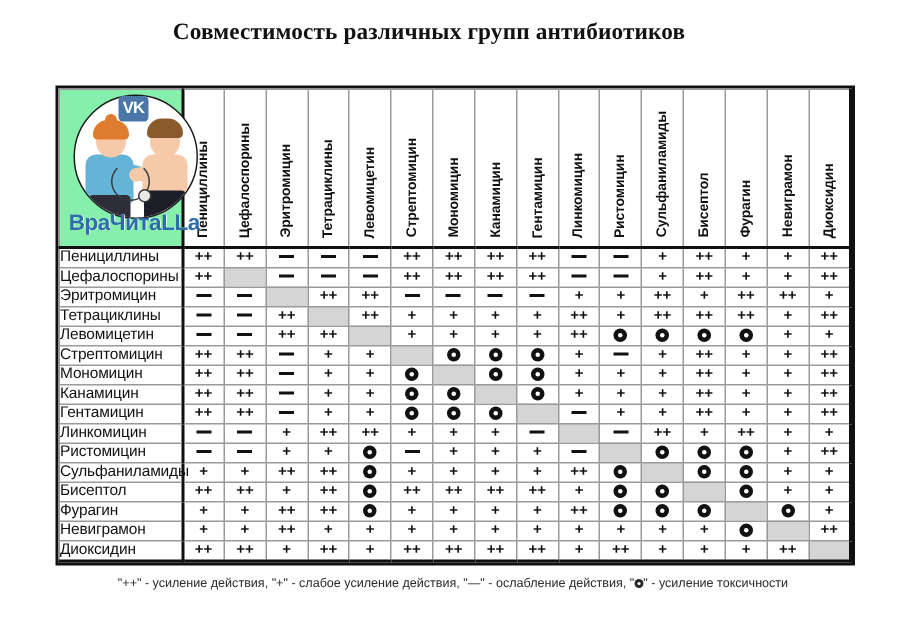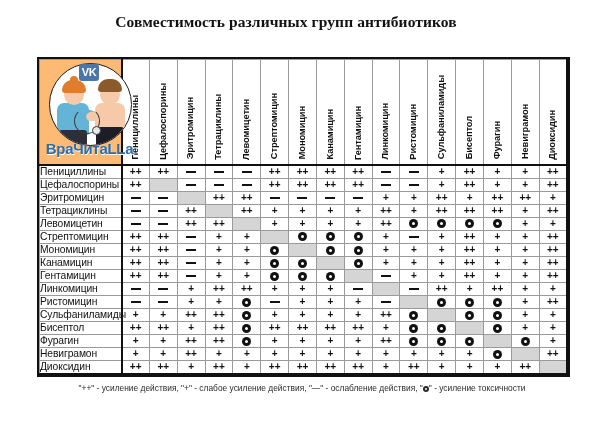--- a/index.html
+++ b/index.html
@@ -60,21 +60,21 @@
   }
 
   
   td.logo-cell {
     width: 82px;
     height: 105px;
     border-right: 2px solid #111111 !important;
     border-bottom: 2px solid #111111 !important;
     padding: 0;
     vertical-align: middle;
-    background: #fdba74;
+    background: #86efac;
   }
   .logo-wrap {
     position: relative;
     width: 99px;
     height: 103px;
     overflow: hidden;
   }
   .logo-circle {
     position: absolute;
     left: 9px;

